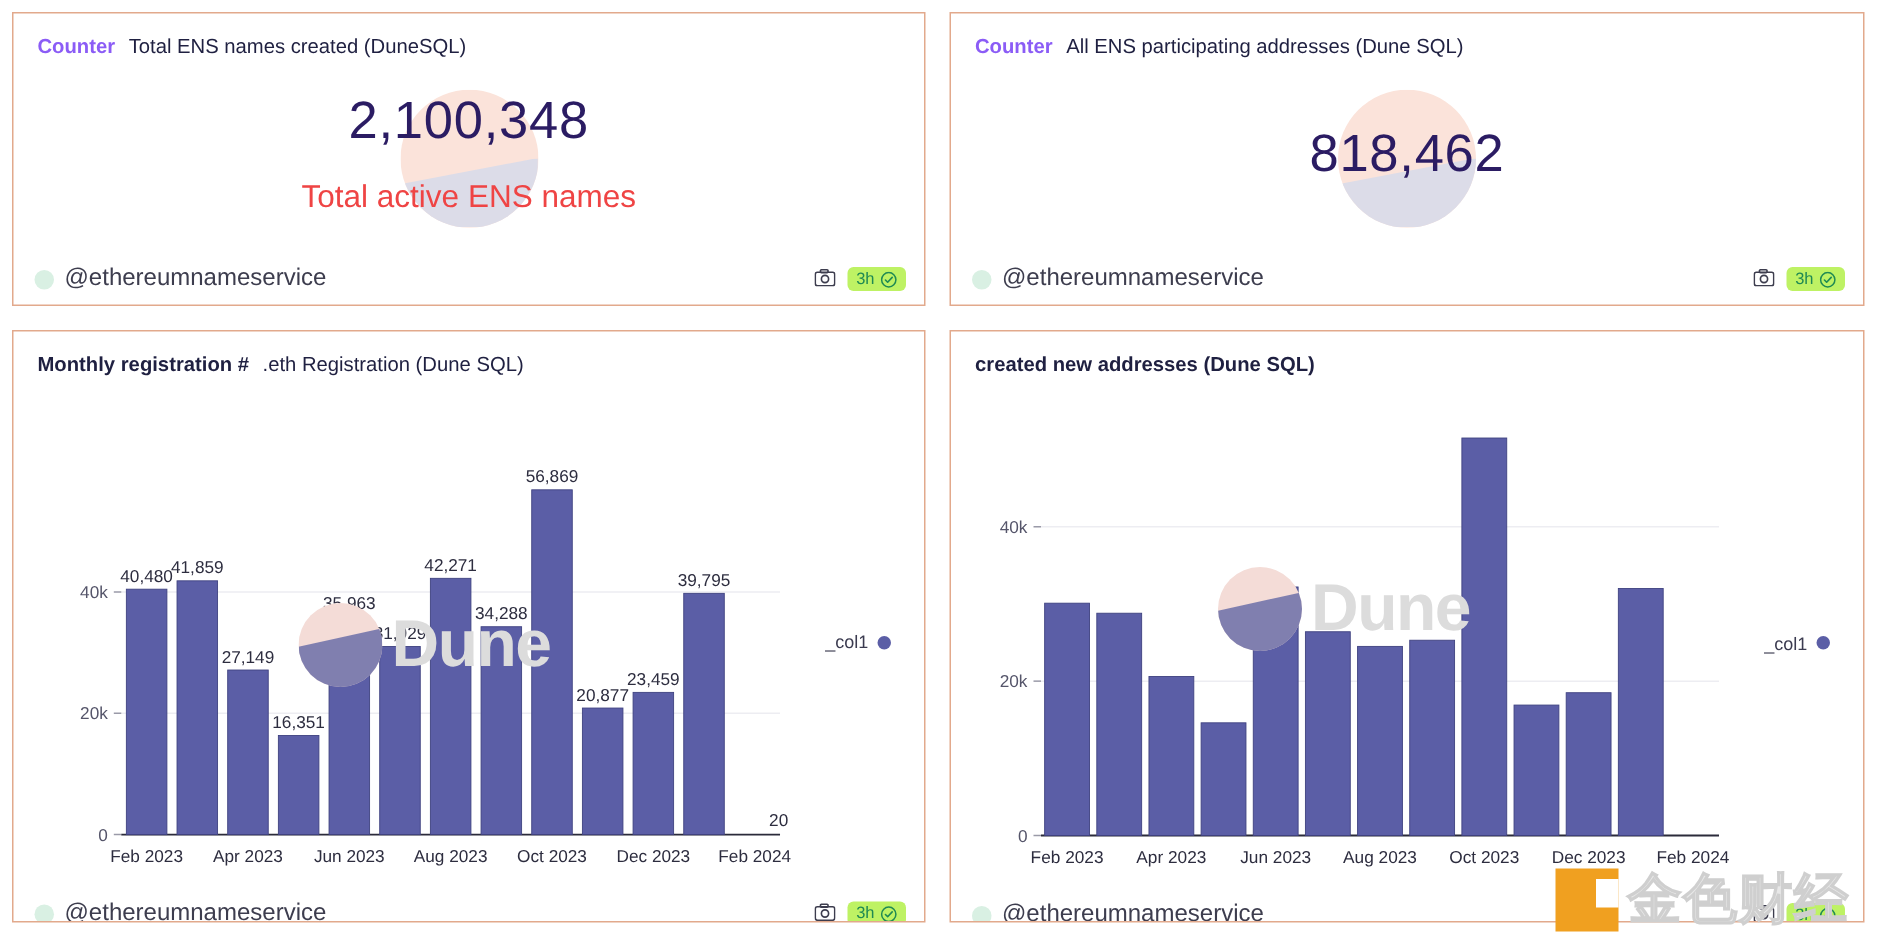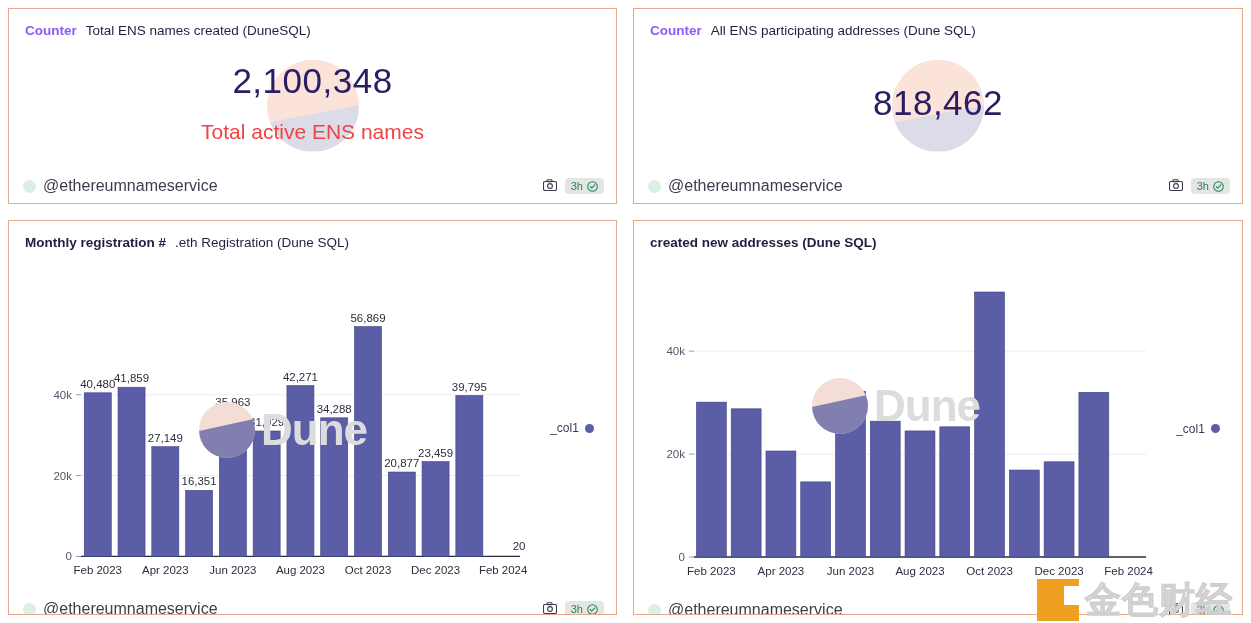--- a/index.html
+++ b/index.html
@@ -93,21 +93,21 @@
     flex: none;
   }
   .handle { color: #3d3d4e; font-size: 16px; }
   .footer-right {
     margin-left: auto;
     display: flex; align-items: center; gap: 8px;
   }
   .cam-icon { display:block; }
   .freshness {
     display: inline-flex; align-items: flex-end; gap: 4px;
-    background: #e5e5e5;
+    background: #bef264;
     color: #1f8a53;
     border-radius: 4px;
     padding: 2px 6px;
     font-size: 11px;
   }
 
   
   .chart-body {
     flex: 1;
     display: flex;

